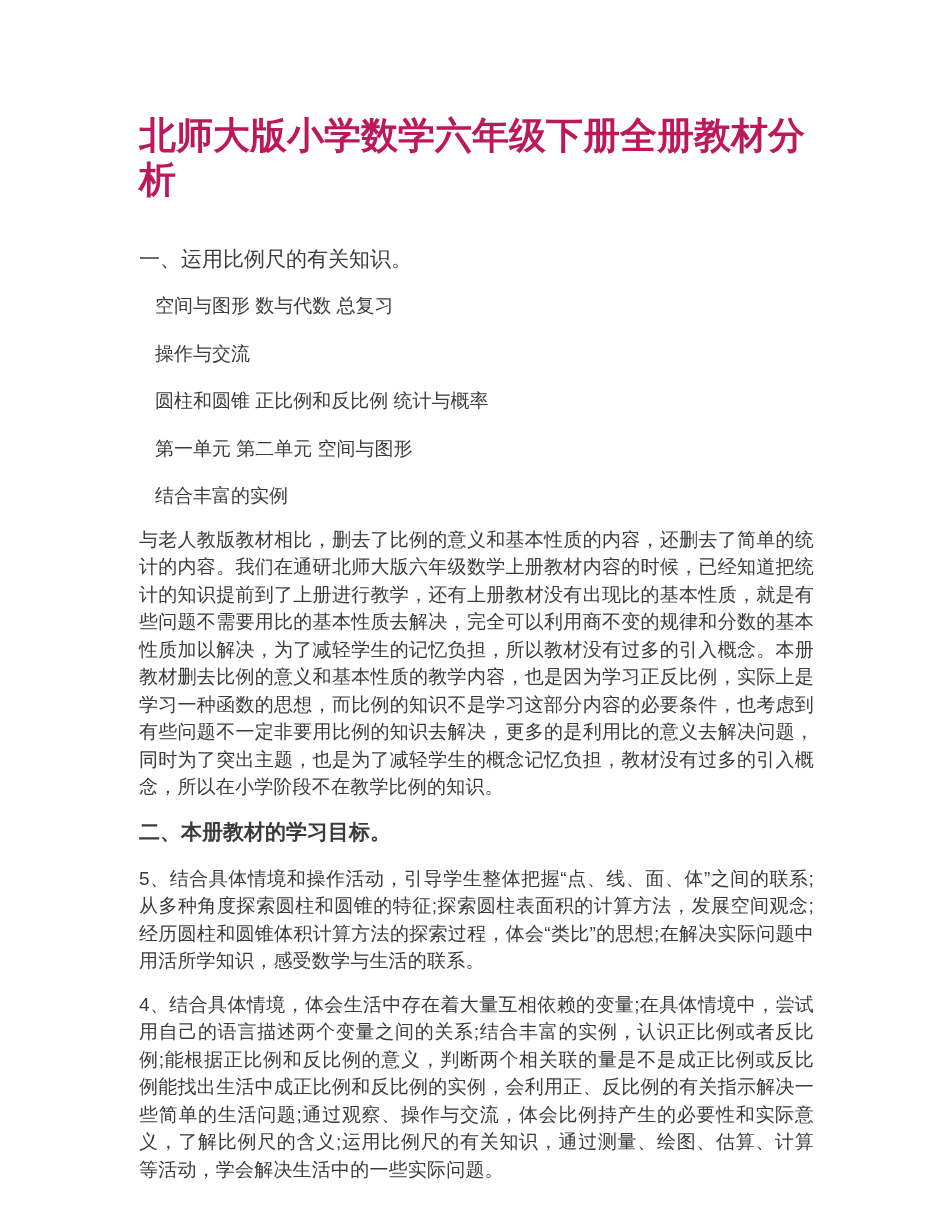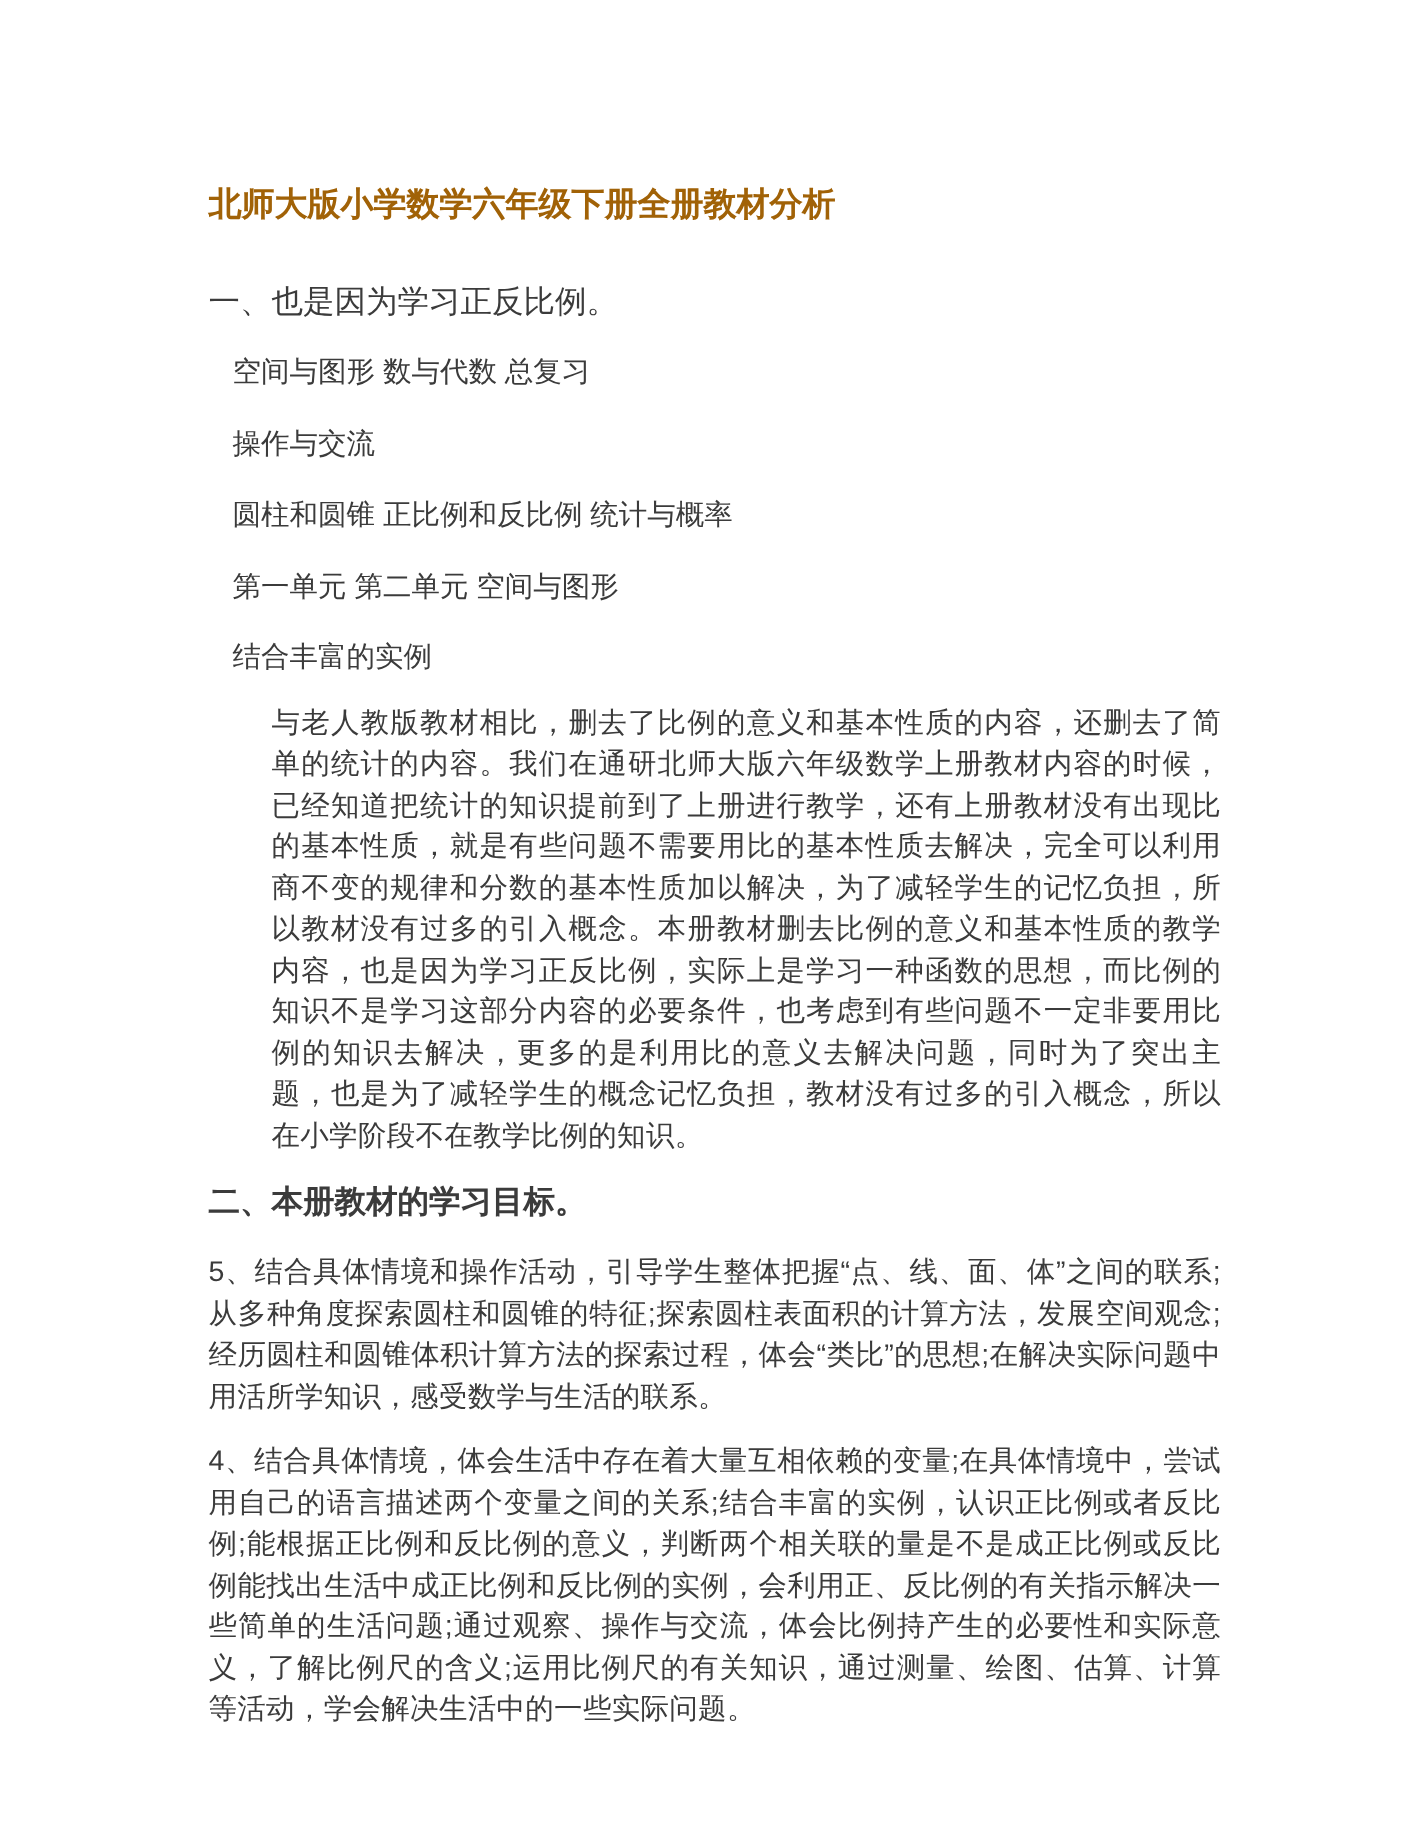--- a/index.html
+++ b/index.html
@@ -15,25 +15,25 @@
     color: #3b3b3b;
   }
   .doc-page {
     box-sizing: border-box;
     width: 950px;
     min-height: 1230px;
     padding: 114px 136px 40px 139px;
     background: #ffffff;
   }
   .doc-title {
-    font-size: 22px;
+    font-size: 37px;
     font-weight: 700;
     line-height: 44px;
-    margin: 0 0 29px 0;
-    color: #a16207;
+    margin: 0 0 42px 0;
+    color: #be185d;
   }
   .section-heading {
     font-size: 21px;
     font-weight: 400;
     line-height: 30px;
     margin: 0 0 18px 0;
     color: #3b3b3b;
   }
   .doc-line {
     font-size: 19px;
@@ -47,35 +47,34 @@
     font-size: 19px;
     font-weight: 400;
     line-height: 27.5px;
     margin: 0 0 16px 0;
     color: #3b3b3b;
     text-align: justify;
     letter-spacing: 0.2px;
   }
   .doc-para.first-body {
     margin-top: -4px;
-    margin-left: 42px;
   }
   .section-heading.second {
     margin-top: 4px;
     font-weight: bold;
   }
 </style>
 </head>
 <body>
 
 <div class="doc-page">
 
   <h1 class="doc-title">北师大版小学数学六年级下册全册教材分析</h1>
 
-  <h2 class="section-heading">一、也是因为学习正反比例。</h2>
+  <h2 class="section-heading">一、运用比例尺的有关知识。</h2>
 
   <p class="doc-line">空间与图形 数与代数 总复习</p>
 
   <p class="doc-line">操作与交流</p>
 
   <p class="doc-line">圆柱和圆锥 正比例和反比例 统计与概率</p>
 
   <p class="doc-line">第一单元 第二单元 空间与图形</p>
 
   <p class="doc-line">结合丰富的实例</p>

